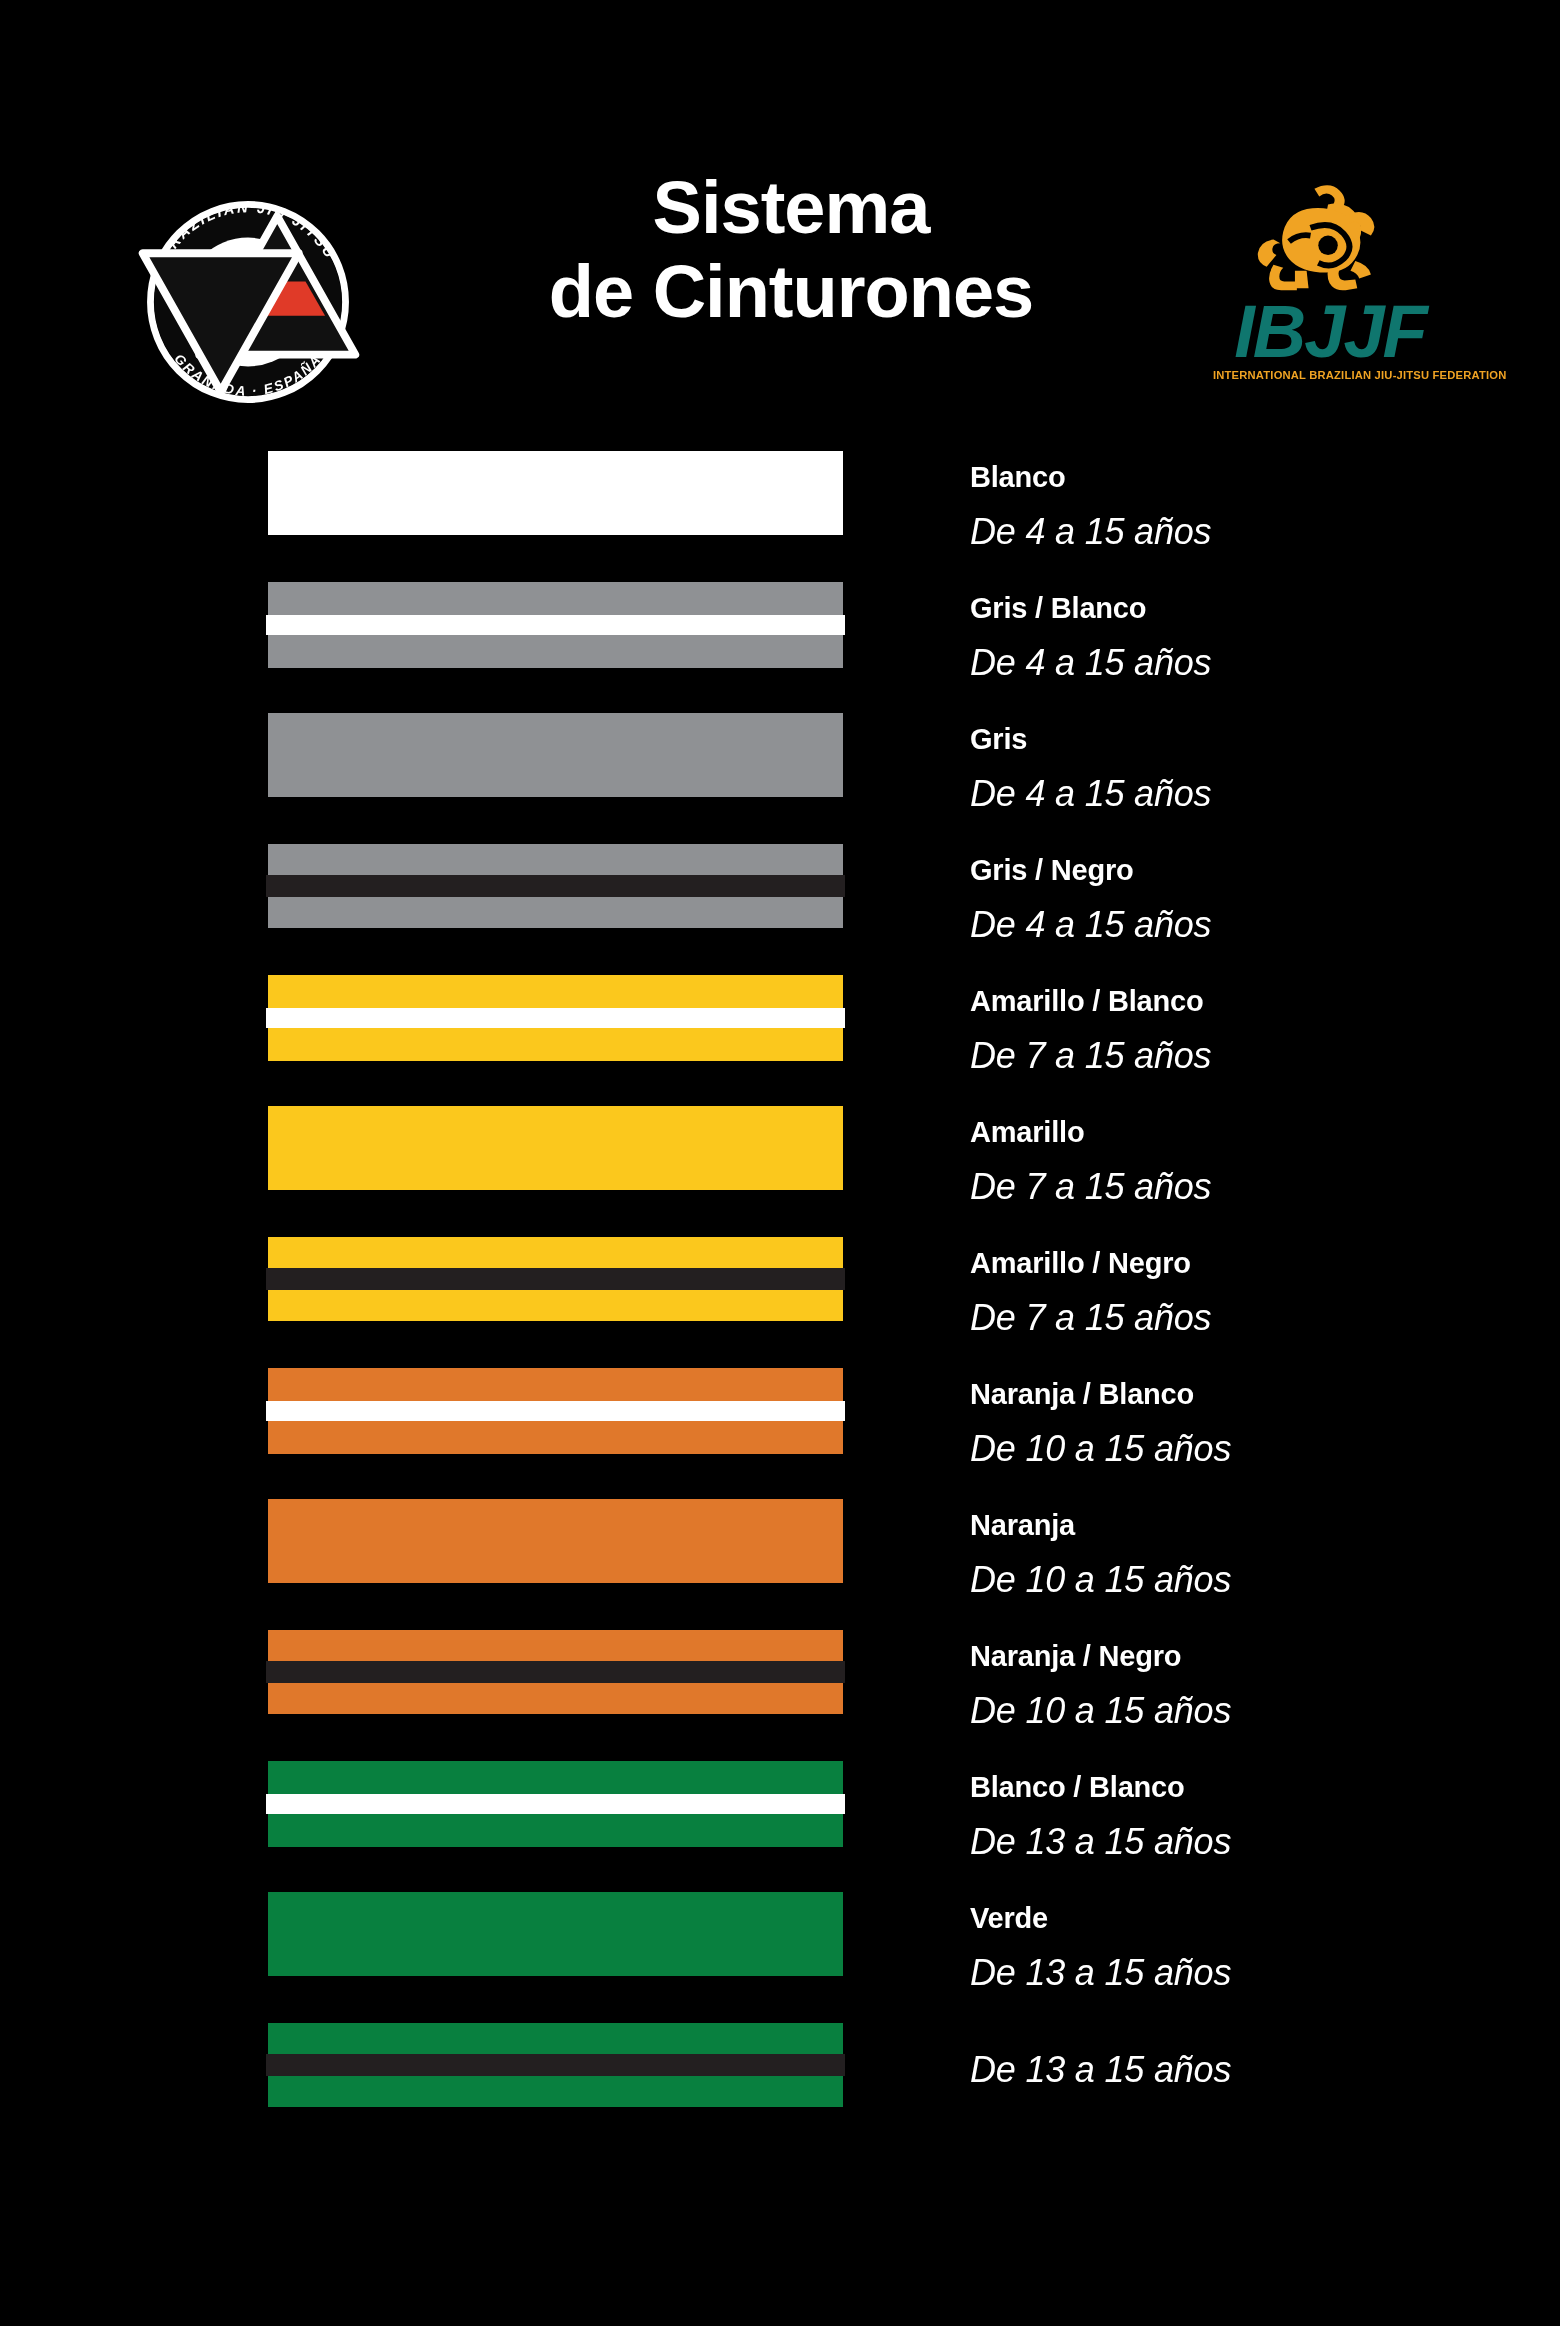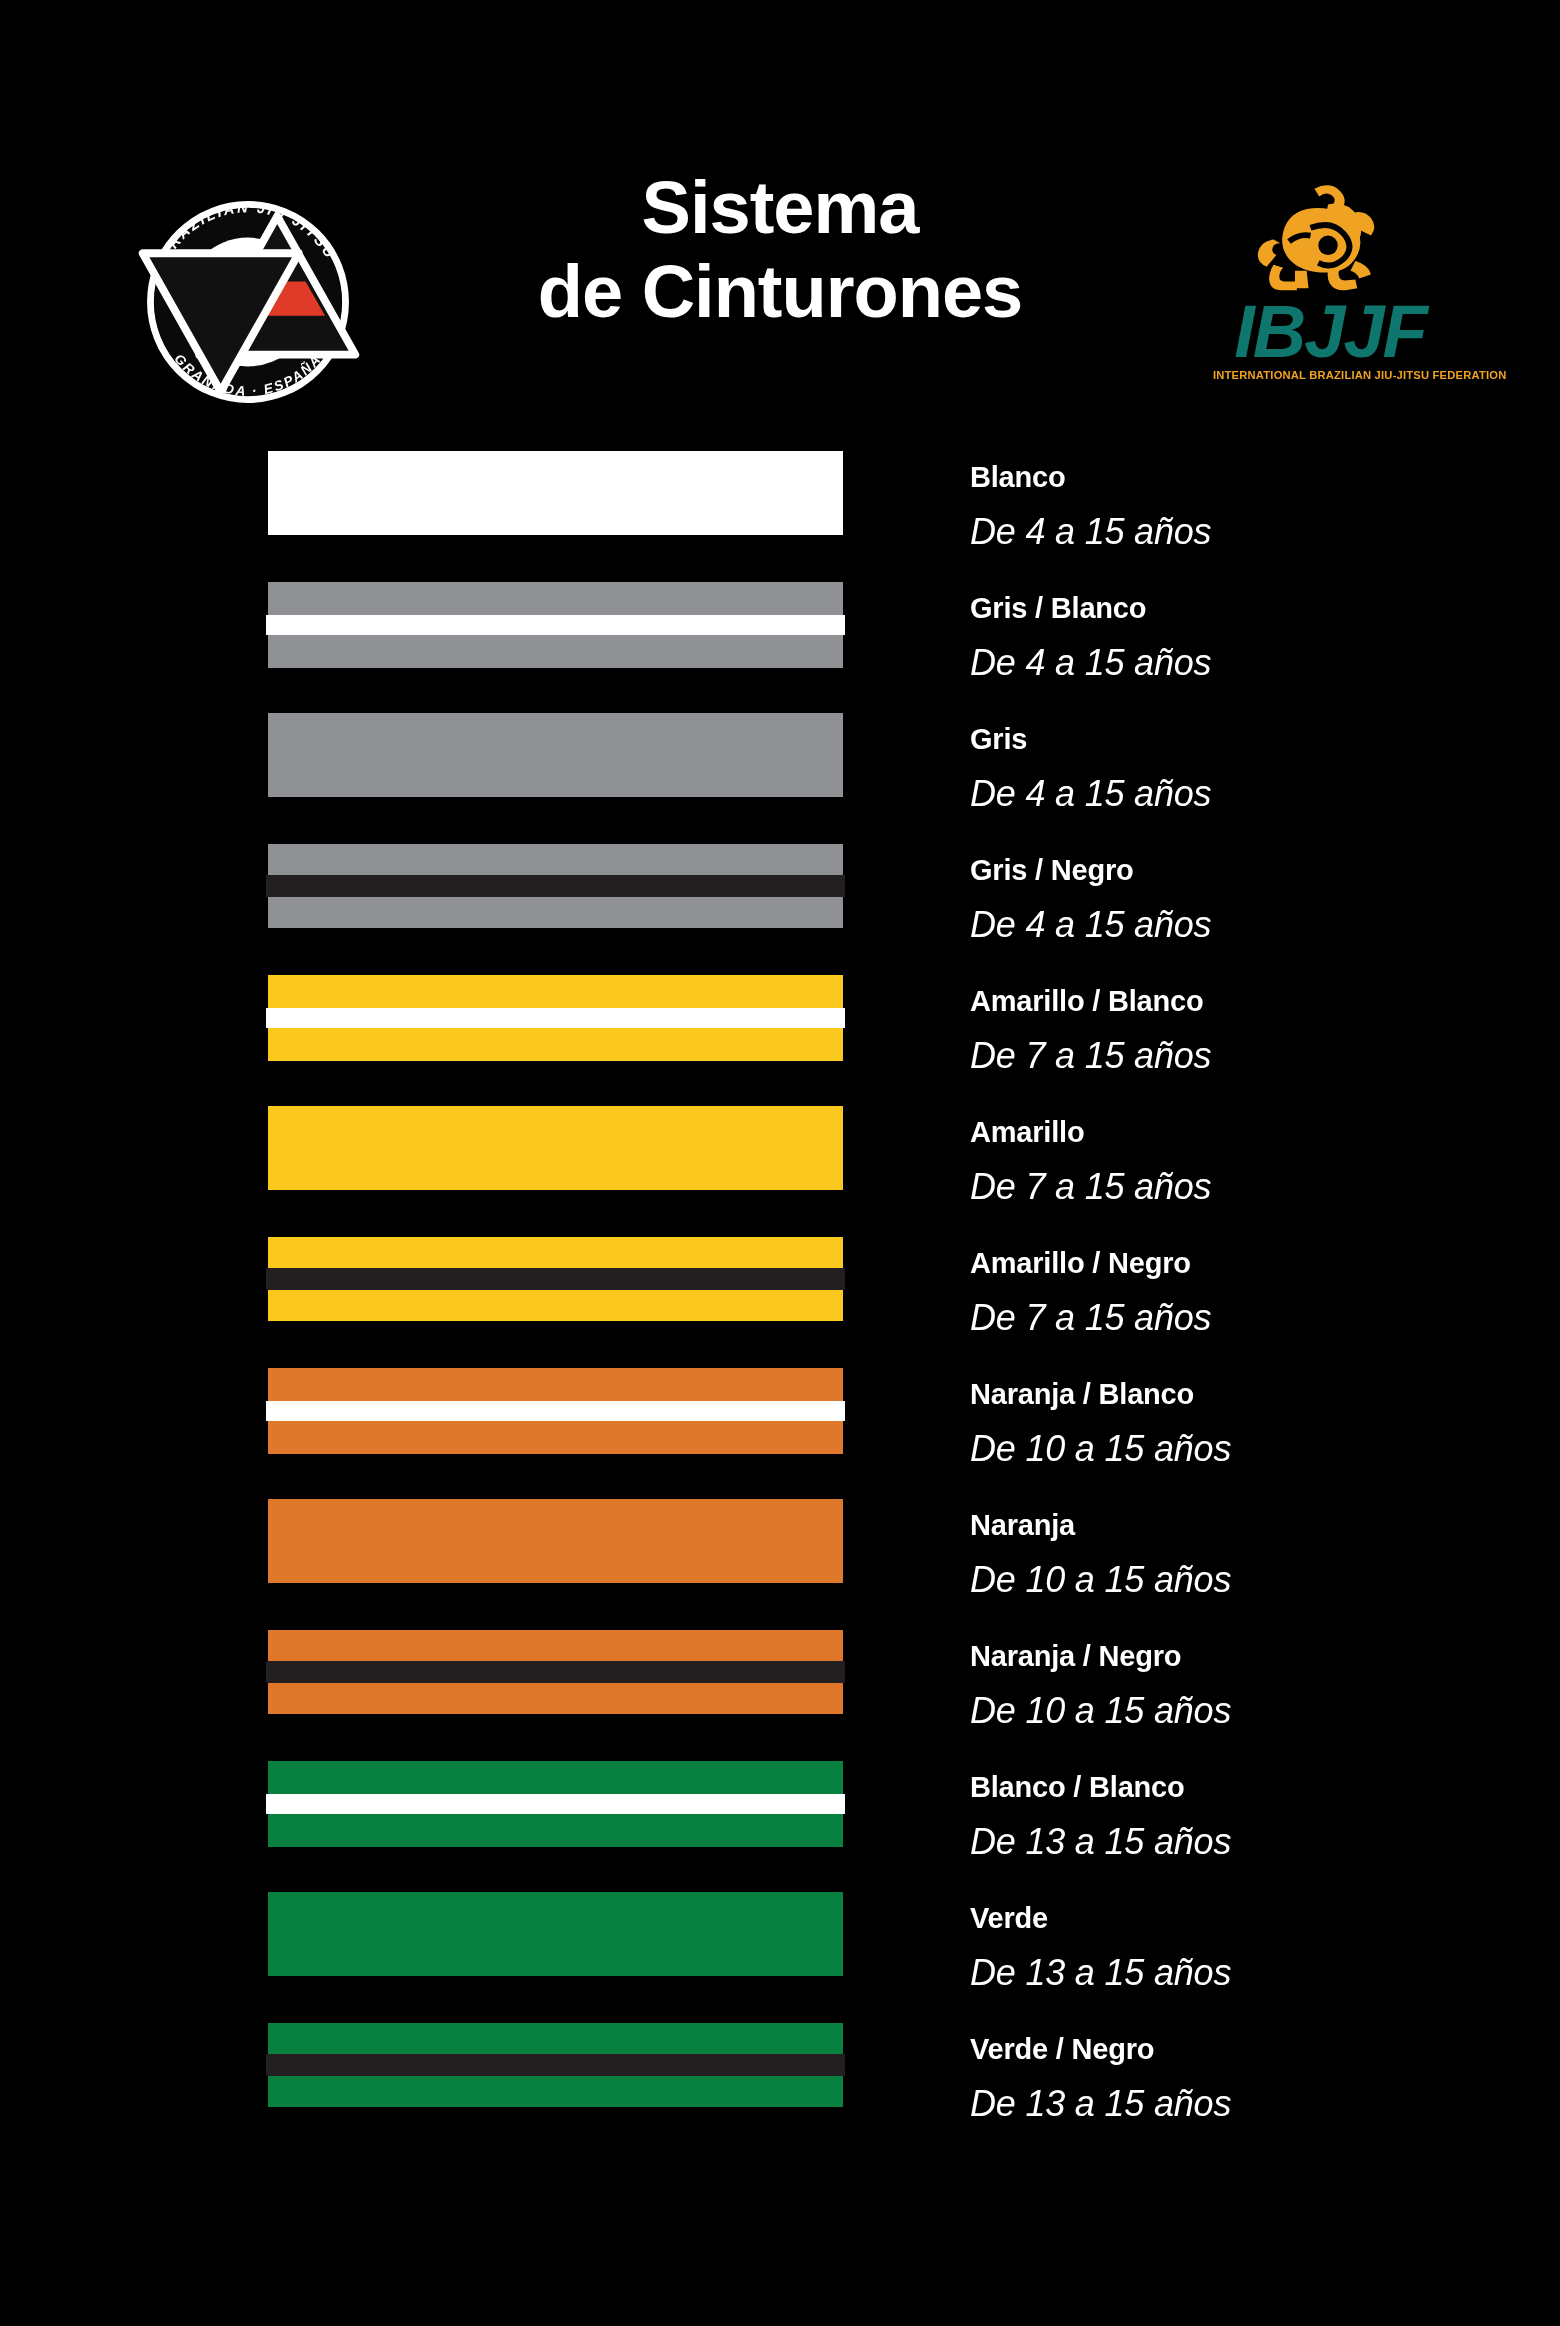--- a/index.html
+++ b/index.html
@@ -31,21 +31,21 @@
     left: 129px;
     top: 183px;
     width: 238px;
     height: 238px;
   }
   #club-logo svg { display: block; width: 238px; height: 238px; }
 
   
   #title-block {
     position: absolute;
-    left: 419px;
+    left: 430px;
     top: 166px;
     width: 722px;
     text-align: center;
   }
   .title-line {
     font-weight: bold;
     font-size: 74px;
     line-height: 1.13;
     letter-spacing: -1px;
     color: #ffffff;
@@ -328,18 +328,17 @@
         <div class="belt-age">De 13 a 15 años</div>
       </div>
     </div>
     <div class="belt-row">
       <div class="belt-swatch">
         <div class="belt-band" style="height: 31px; background: rgb(8, 128, 63);"></div>
         <div class="belt-band wide" style="height: 21.5px; background: rgb(35, 31, 32);"></div>
         <div class="belt-band" style="height: 31px; background: rgb(8, 128, 63);"></div>
       </div>
       <div class="belt-text">
-        <div class="belt-name">Verde / Negro</div>
         <div class="belt-age">De 13 a 15 años</div>
       </div>
     </div>
   </div>
 
 
 </body></html>

